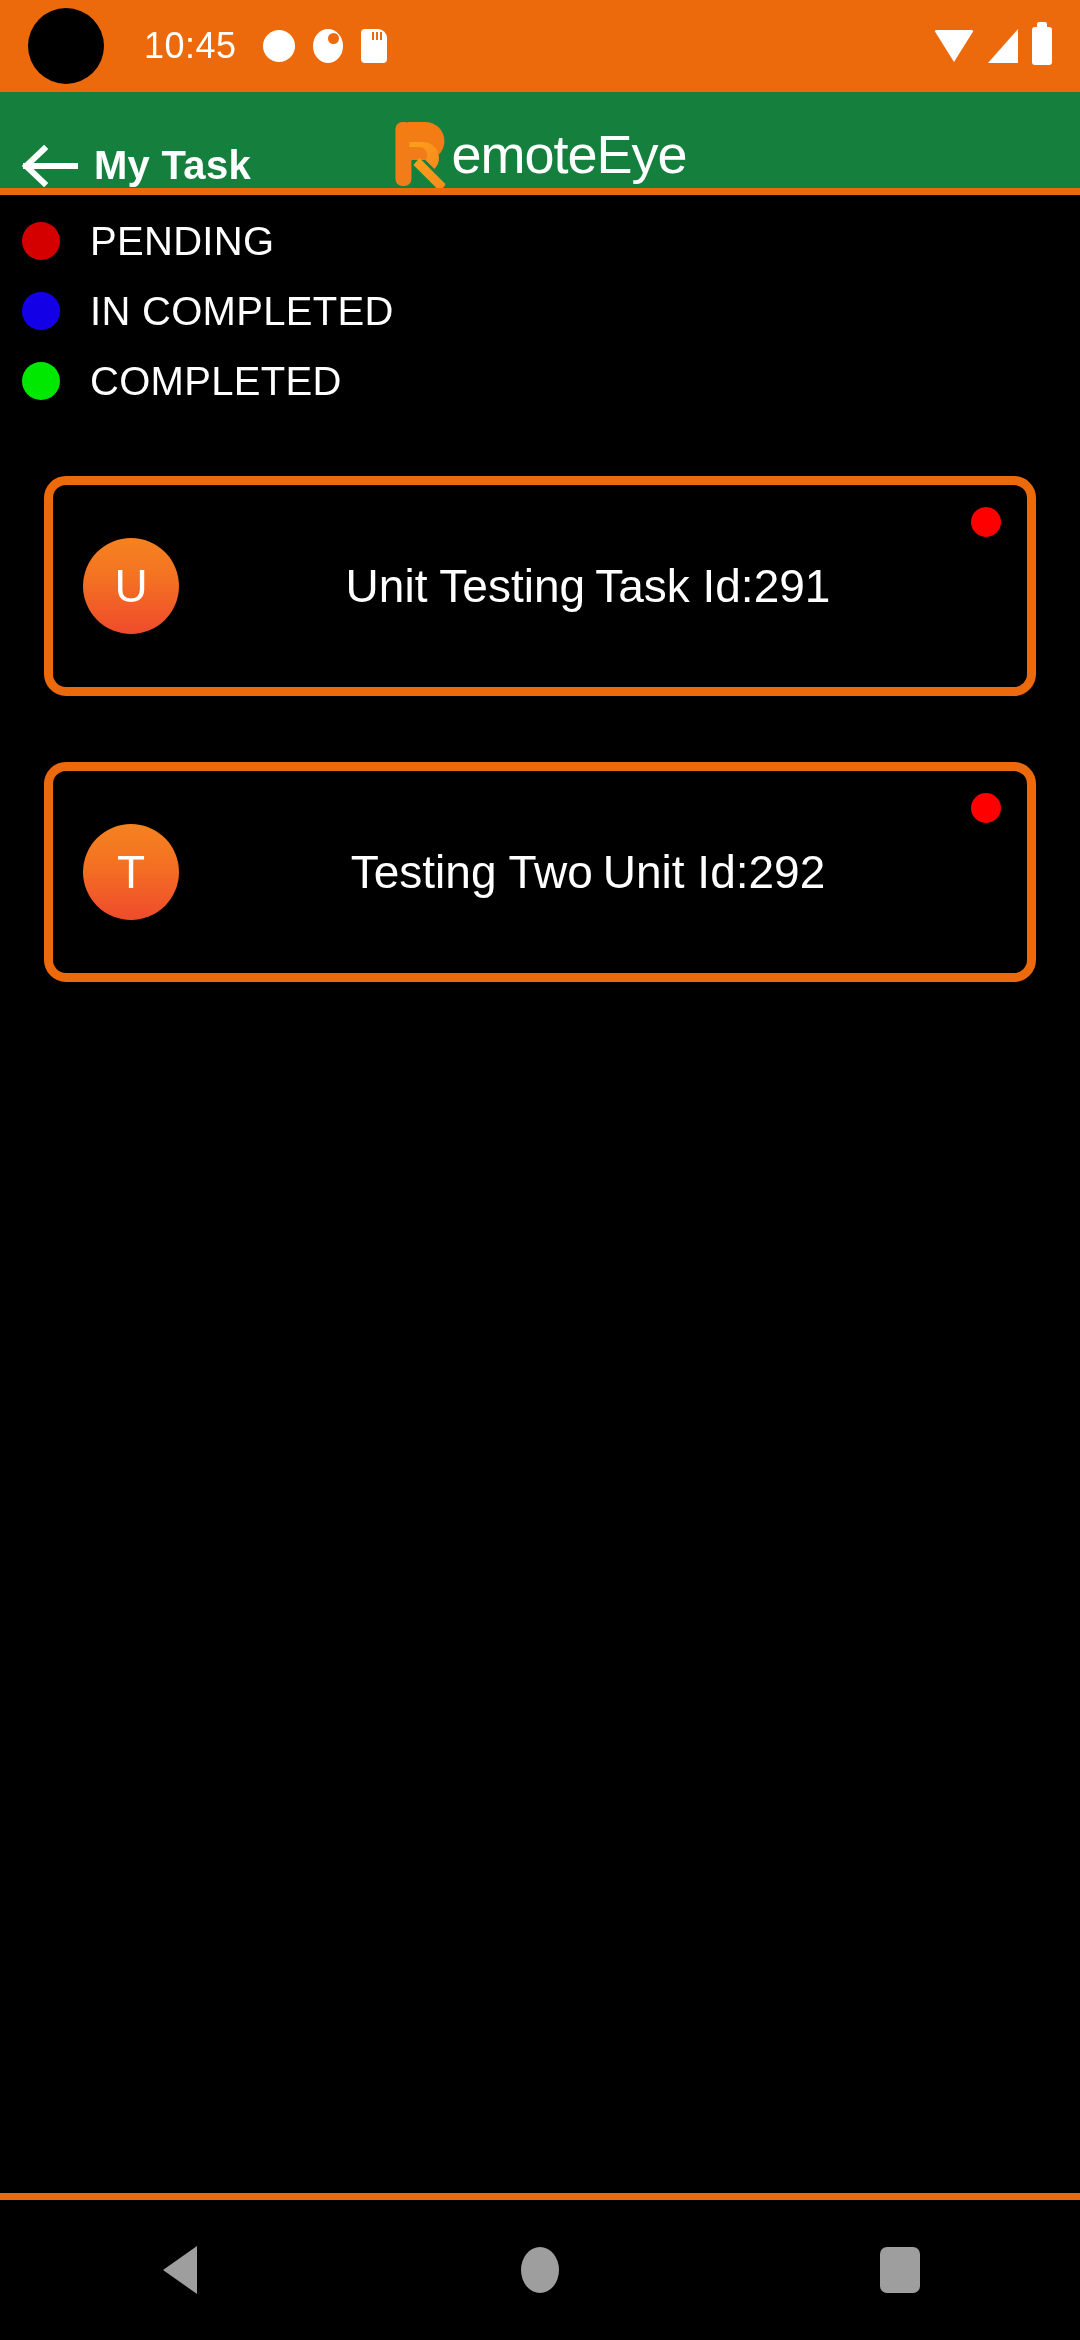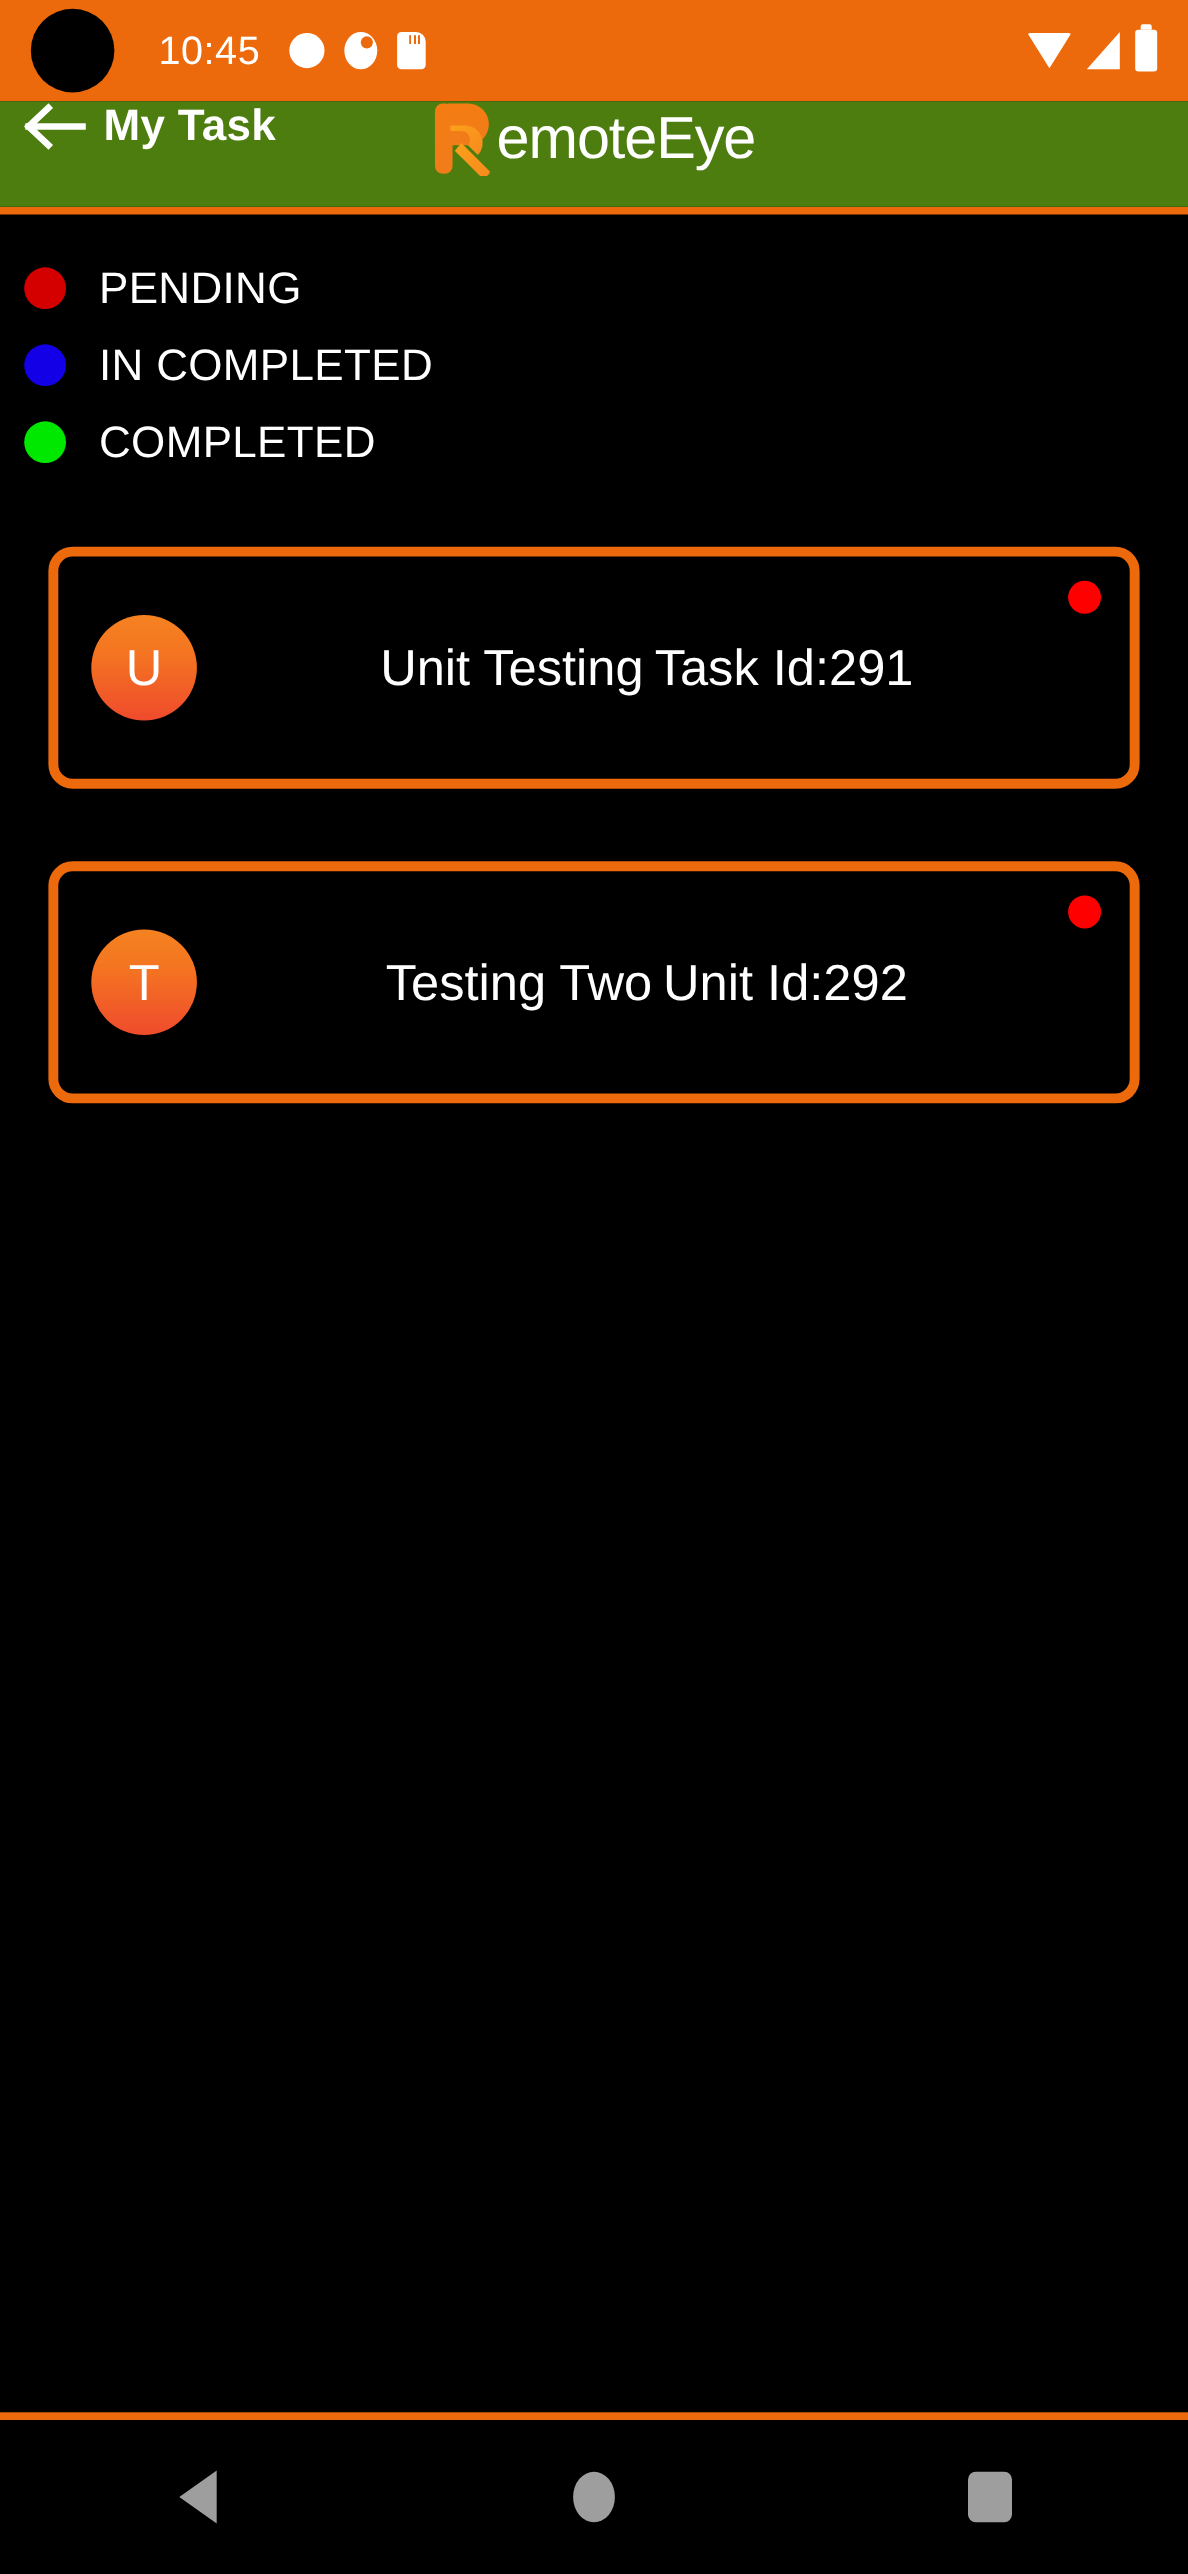--- a/index.html
+++ b/index.html
@@ -77,22 +77,22 @@
     border-radius:3px; position:relative;
   }
   .si-battery::before {
     content:''; position:absolute; top:-5px; left:5px;
     width:10px; height:5px; background:#fff; border-radius:2px 2px 0 0;
   }
 
   
   .app-header {
     flex:0 0 96px; height:96px;
-    background:#4d7c0f;
-    display:flex; align-items:flex-start;
+    background:#15803d;
+    display:flex; align-items:flex-end;
     position:relative;
   }
   .back-group {
     display:flex; align-items:center;
     padding-left:22px; gap:16px; cursor:pointer;
   }
   .back-arrow { display:block; }
   .back-label {
     color:#fff; font-size:40px; font-weight:700;
     letter-spacing:.3px;
@@ -102,21 +102,21 @@
     display:flex; align-items:center;
   }
   .brand-r { display:block; margin-right:2px; }
   .brand-text {
     color:#fff; font-size:54px; font-weight:400;
     letter-spacing:-1px; line-height:1;
   }
   .header-rule { flex:0 0 7px; height:7px; background:#ED6A0C; }
 
   
-  .legend { padding:32px 0 0 22px; }
+  .legend { padding:11px 0 0 22px; }
   .legend-row {
     display:flex; align-items:center;
     gap:30px; height:70px;
   }
   .legend-dot { width:38px; height:38px; border-radius:50%; flex:0 0 38px; }
   .legend-label {
     color:#fff; font-size:40px; letter-spacing:.3px; font-weight:400;
   }
 
   

